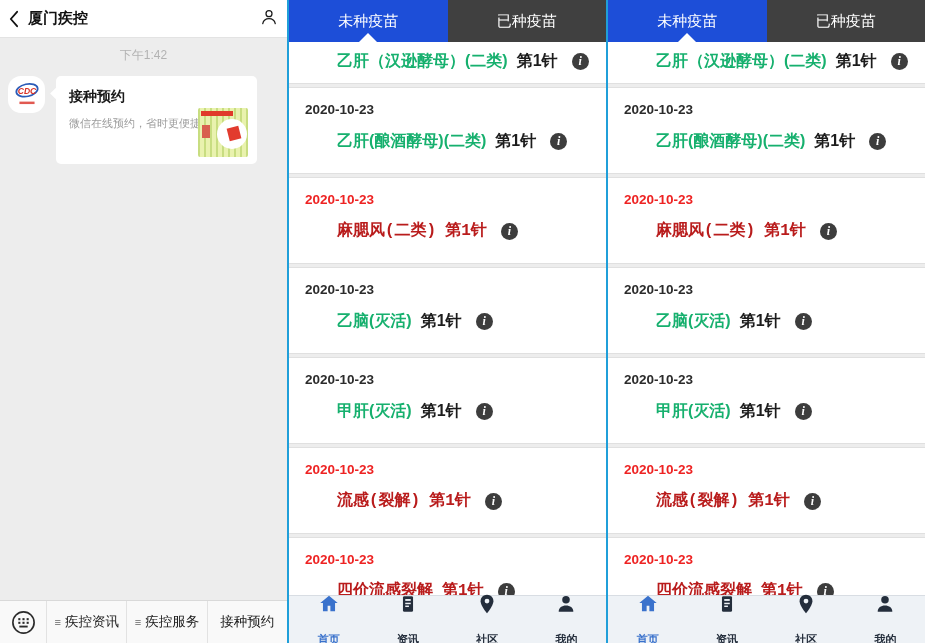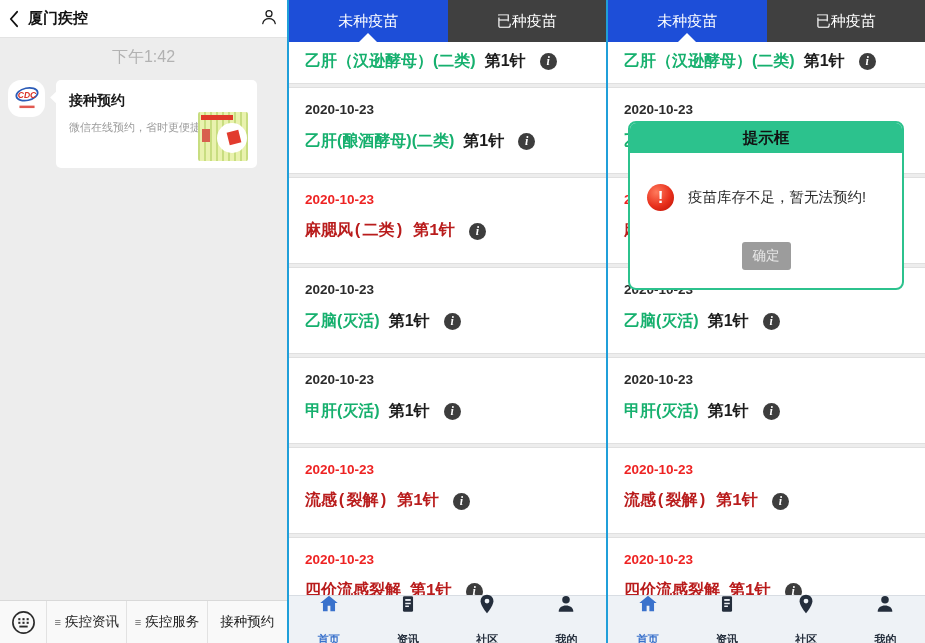--- a/index.html
+++ b/index.html
@@ -7,21 +7,21 @@
   .stage { width:925px; height:643px; display:flex; overflow:hidden;
            font-family:"Liberation Sans","DejaVu Sans",sans-serif; background:#fff; }
 
   
   .wechat { width:287px; height:100%; background:#ededed; display:flex; flex-direction:column; }
   .wx-header { height:38px; background:#fff; border-bottom:1px solid #e3e3e3;
                display:flex; align-items:center; padding:0 8px; flex:none; }
   .wx-back { display:flex; align-items:center; }
   .wx-title { font-size:15px; font-weight:700; color:#111; margin-left:9px; flex:1; }
   .wx-body { flex:1; position:relative; }
-  .wx-time { text-align:center; color:#b2b2b2; font-size:16px; margin-top:9px; }
+  .wx-time { text-align:center; color:#b2b2b2; font-size:12px; margin-top:9px; }
   .wx-msg { display:flex; align-items:flex-start; padding:12px 10px 0 8px; }
   .wx-avatar { width:37px; height:37px; background:#fff; border-radius:13px; flex:none;
                display:flex; align-items:center; justify-content:center; overflow:hidden; }
   .bubble { position:relative; background:#fff; border-radius:5px; margin-left:11px;
             width:201px; height:88px; padding:12px 10px 10px 13px; }
   .bubble::before { content:""; position:absolute; left:-4px; top:13px; width:9px; height:9px;
                     background:#fff; transform:rotate(45deg); }
   .bubble-title { font-size:14px; font-weight:700; color:#1a1a1a; }
   .bubble-sub { font-size:11px; color:#9c9c9c; margin-top:10px; max-width:136px;
                 white-space:nowrap; overflow:hidden; }
@@ -47,21 +47,21 @@
   .tab.dark { background:#1d4ed8; }
   .tab.green { background:#404040; }
   .tab-notch { position:absolute; left:25%; bottom:0; transform:translateX(-50%);
                width:0; height:0; border-left:9px solid rgba(0,0,0,0); border-right:9px solid rgba(0,0,0,0);
                border-bottom:9px solid #fff; z-index:2; }
   .list { flex:1; overflow:hidden; background:#fff; }
   .vax-item { padding:12px 16px 20px; background:#fff; }
   .vax-item:first-child { padding:7px 16px 10px; }
   .vax-date { font-size:13.5px; font-weight:700; color:#2b2b2b; line-height:19px; margin-bottom:10px; }
   .vax-date.red { color:#ee2222; }
-  .vax-row { display:flex; align-items:center; line-height:24px; }
+  .vax-row { display:flex; align-items:center; line-height:24px;margin-left:32px; }
   .vax-name { font-size:16px; font-weight:700; }
   .vax-name.green { color:#16b06e; }
   .vax-name.red, .vax-dose.red { color:#b91c1c;font-family:Liberation Mono, monospace; }
   .vax-dose { font-size:16px; font-weight:700; color:#1c1c1c; margin-left:9px; }
   .info-icon { width:17px; height:17px; border-radius:50%; background:#3d3d3d; color:#fff;
                font-family:"Liberation Serif",serif; font-weight:700; font-style:italic; font-size:12px;
                display:inline-flex; align-items:center; justify-content:center; margin-left:14px; flex:none; }
   .vax-sep { height:5px; background:#ededed; border-top:1px solid #e0e0e0; border-bottom:1px solid #e0e0e0; }
 
   .appnav { height:48px; flex:none; background:#eef2f6; border-top:1px solid #d8dde3; display:flex; }
@@ -372,25 +372,15 @@
           <span class="nav-icon">
             <svg width="22" height="22" viewBox="0 0 24 24">
               <circle cx="12" cy="7.3" r="4.1" fill="currentColor"></circle>
               <path fill="currentColor" d="M4 20.5c0-4.4 3.6-6.8 8-6.8s8 2.4 8 6.8z"></path>
             </svg>
           </span>
           <span class="nav-label">我的</span>
         </div>
       </div>
 
-    <div class="modal">
-      <div class="modal-header">提示框</div>
-      <div class="modal-body">
-        <span class="warning-icon">!</span>
-        <span class="modal-msg">疫苗库存不足，暂无法预约!</span>
-      </div>
-      <div class="modal-footer">
-        <button class="confirm-btn">确定</button>
-      </div>
-    </div>
   </div>
 
 </div>
 
 </body></html>

